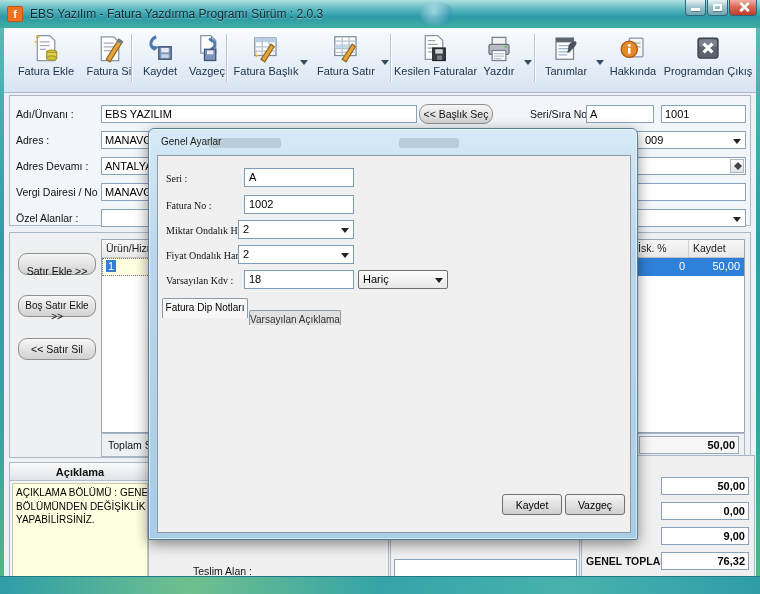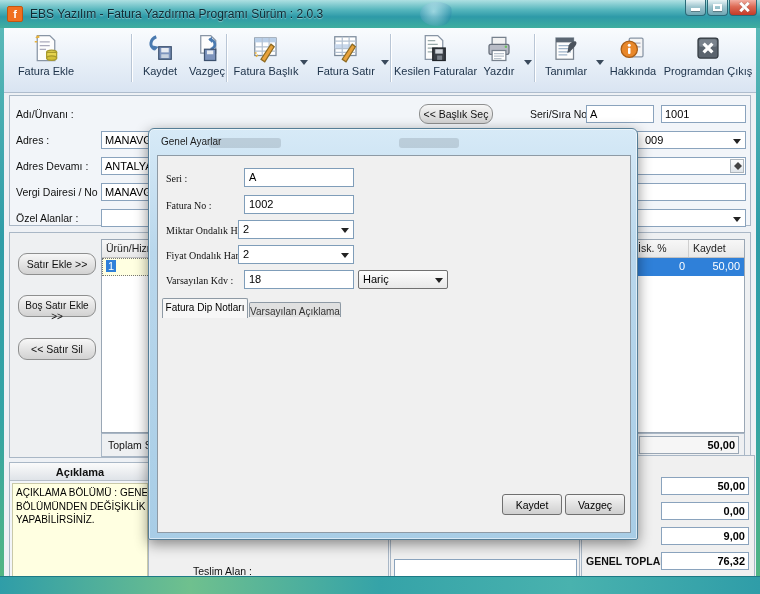--- a/index.html
+++ b/index.html
@@ -84,21 +84,21 @@
   .ghost { position:absolute; top:9px; height:10px; border-radius:3px; background:#8d9aa5; opacity:.35; }
   .dlg-body { position:absolute; left:8px; top:26px; width:474px; height:378px;
     background:#f0f0f0; border:1px solid #8e9aa5; }
   .dlg-lbl { position:absolute; left:8px; font-size:10px; color:#101010; white-space:nowrap;font-family:Liberation Serif, serif; }
   .dlg-field { position:absolute; height:19px; background:#fff; border:1px solid #7f9db9;
     font-size:11px; padding:2px 4px; }
   .dlg-combo { position:absolute; height:19px; background:#fff; border:1px solid #7f9db9; font-size:11px; padding:2px 4px; }
   .tab { position:absolute; font-size:10px; text-align:center; border:1px solid #8e9aa5; border-bottom:none;
     border-radius:2px 2px 0 0; padding-top:3px; }
   .tab.active { background:#f7f7f7; z-index:3; height:20px; }
-  .tab.inactive { background:#e0e0e0; height:15px; color:#333; }
+  .tab.inactive { background:#e0e0e0; height:15px; color:#333;margin-top:8px; }
   .notes { position:absolute; left:2px; top:162px; width:468px; height:170px; background:#fff;
     border:1px solid #8e9aa5; font-size:11px; padding:3px 5px; white-space:pre-line; color:#000; z-index:2; }
   .caret { display:inline-block; width:1px; height:11px; background:#000; vertical-align:-1px; }
   .dlg-btn { position:absolute; width:60px; height:21px; background:linear-gradient(180deg,#f6f6f6,#e0e0e0 55%,#cfcfcf);
     border:1px solid #707070; border-radius:3px; font-size:10.5px; text-align:center; padding-top:4px; }
 </style>
 </head>
 <body>
 
 <div class="stage">
@@ -129,20 +129,31 @@
               <path d="M5 2h10l4 4v16H5z" fill="#fdfdfd" stroke="#8895a5"></path>
               <path d="M7 7h8M7 10h8M7 13h5" stroke="#aab" stroke-width="1"></path>
               <ellipse cx="16.5" cy="15.5" rx="4" ry="1.8" fill="#e6d44f" stroke="#a99a2c"></ellipse>
               <rect x="12.5" y="15.5" width="8" height="4.5" fill="#e6d44f" stroke="#a99a2c"></rect>
               <ellipse cx="16.5" cy="20" rx="4" ry="1.8" fill="#d3c037" stroke="#a99a2c"></ellipse>
               <path d="M4 4l1.5-1.5M3 7h2M6 2v2" stroke="#e9b33c" stroke-width="1.3"></path>
             </svg>
         </span>
         <span class="tb-label">Fatura Ekle</span>
       </div>
+      <div class="tb-btn" style="left:78px;width:56px">
+        <span class="tb-icon">
+          <svg viewBox="0 0 24 24">
+              <path d="M5 3h10l4 4v15H5z" fill="#fdfdfd" stroke="#8895a5"></path>
+              <path d="M7 8h8M7 11h8M7 14h6" stroke="#aab" stroke-width="1"></path>
+              <path d="M9 21L19 5l3 2L12 23z" fill="#e8a23c" stroke="#8d6a20"></path>
+              <path d="M19 5l3 2-1.2 1.8-3-2z" fill="#5a7fb0"></path>
+            </svg>
+        </span>
+        <span class="tb-label">Fatura Sil</span>
+      </div>
       <div class="tb-sep" style="left:127px"></div>
       <div class="tb-btn" style="left:132px;width:48px">
         <span class="tb-icon">
           <svg viewBox="0 0 24 24">
               <path d="M9 3 C4 5 3 11 8 13" fill="none" stroke="#4a7ab0" stroke-width="2.4"></path>
               <path d="M6 10l2 4 3-3z" fill="#4a7ab0"></path>
               <rect x="11" y="11" width="10" height="10" fill="#7d94bd" stroke="#3c516f"></rect>
               <rect x="13" y="12" width="6" height="3.5" fill="#e8ecf2"></rect>
               <rect x="13" y="17" width="6" height="3" fill="#c7d2e0"></rect>
             </svg>
@@ -245,20 +256,21 @@
               <rect x="5" y="5" width="14" height="6" rx="1.5" fill="#79828c"></rect>
               <path d="M8.5 8.5l7 7M15.5 8.5l-7 7" stroke="#fff" stroke-width="2.6"></path>
             </svg>
         </span>
         <span class="tb-label">Programdan Çıkış</span>
       </div>
     </div>
 
     <div class="panel" style="left:5px;top:67px;width:742px;height:131px;">
       <span class="lbl" style="left:6px;top:12px">Adı/Ünvanı :</span>
+      <div class="field" style="left:91px;top:9px;width:316px">EBS YAZILIM</div>
       <div class="btn" style="left:409px;top:8px;width:74px;height:20px;padding-top:3px">&lt;&lt; Başlık Seç</div>
       <span class="lbl" style="left:520px;top:12px">Seri/Sıra No :</span>
       <div class="field" style="left:576px;top:9px;width:68px">A</div>
       <div class="field" style="left:651px;top:9px;width:85px">1001</div>
 
       <span class="lbl" style="left:6px;top:38px">Adres :</span>
       <div class="field" style="left:91px;top:35px;width:316px">MANAVGAT</div>
       <div class="field" style="left:594px;top:35px;width:142px">
         <span style="position:absolute;left:40px;top:2px">009</span>
         <span class="combo-arrow"></span>
@@ -275,21 +287,21 @@
       <div class="field" style="left:594px;top:87px;width:142px"></div>
 
       <span class="lbl" style="left:6px;top:116px">Özel Alanlar :</span>
       <div class="field" style="left:91px;top:113px;width:316px"></div>
       <div class="field" style="left:594px;top:113px;width:142px">
           <span class="combo-arrow"></span>
         </div>
     </div>
 
     <div class="panel" style="left:5px;top:204px;width:742px;height:226px;background:#eef0f2;">
-      <div class="btn" style="left:8px;top:20px;width:78px;height:22px;padding-top:4px">Satır Ekle &gt;&gt;</div>
+      <div class="btn" style="left:8px;top:20px;width:78px;height:22px;padding-top:11px">Satır Ekle &gt;&gt;</div>
       <div class="btn" style="left:8px;top:62px;width:78px;height:22px;padding-top:4px;font-size:10px">Boş Satır Ekle &gt;&gt;</div>
       <div class="btn" style="left:8px;top:105px;width:78px;height:22px;padding-top:4px">&lt;&lt; Satır Sil</div>
 
       <div class="tbl">
         <div class="tbl-head">
           <div class="th" style="width:48px">Ürün/Hizme</div>
           <div class="th" style="flex:1"></div>
           <div class="th" style="width:55px">İsk. %</div>
           <div class="th" style="width:55px;border-right:none">Kaydet</div>
         </div>

